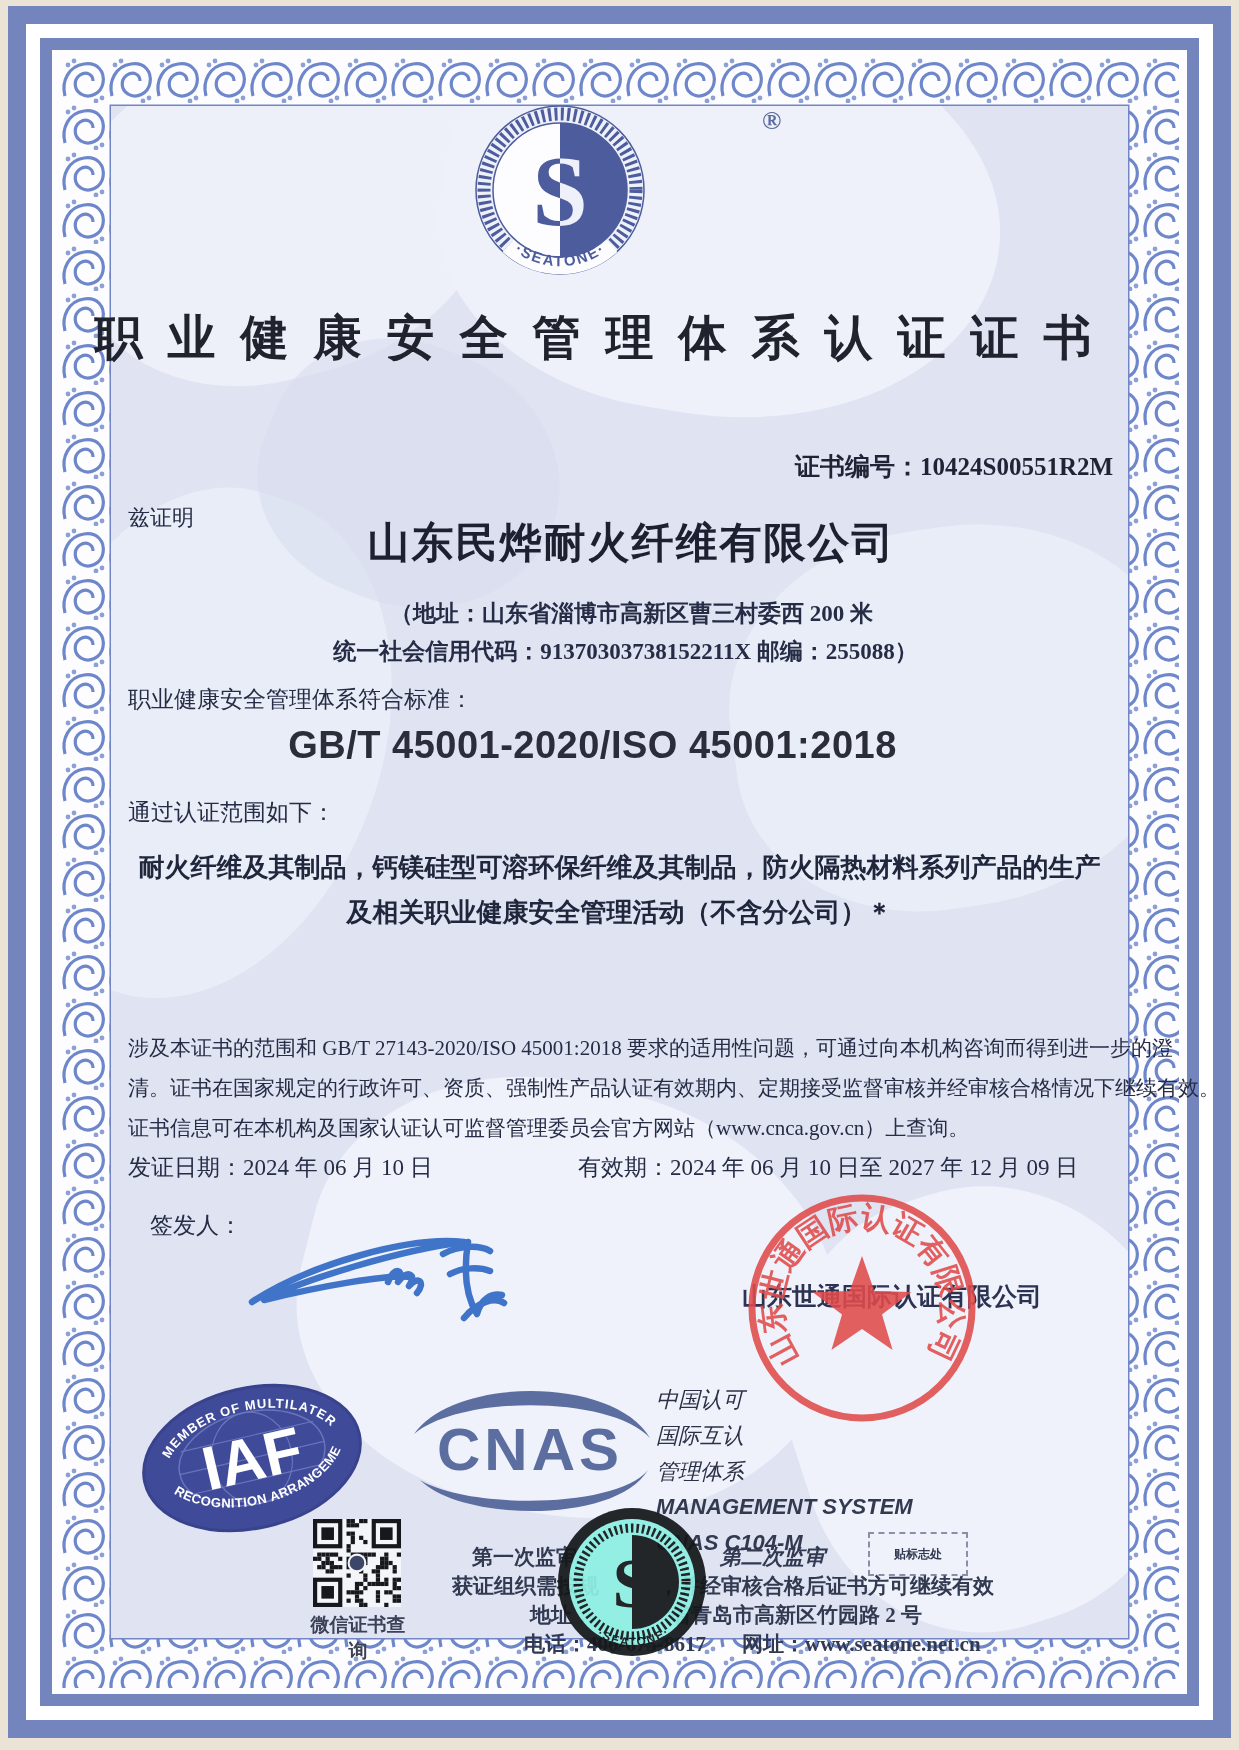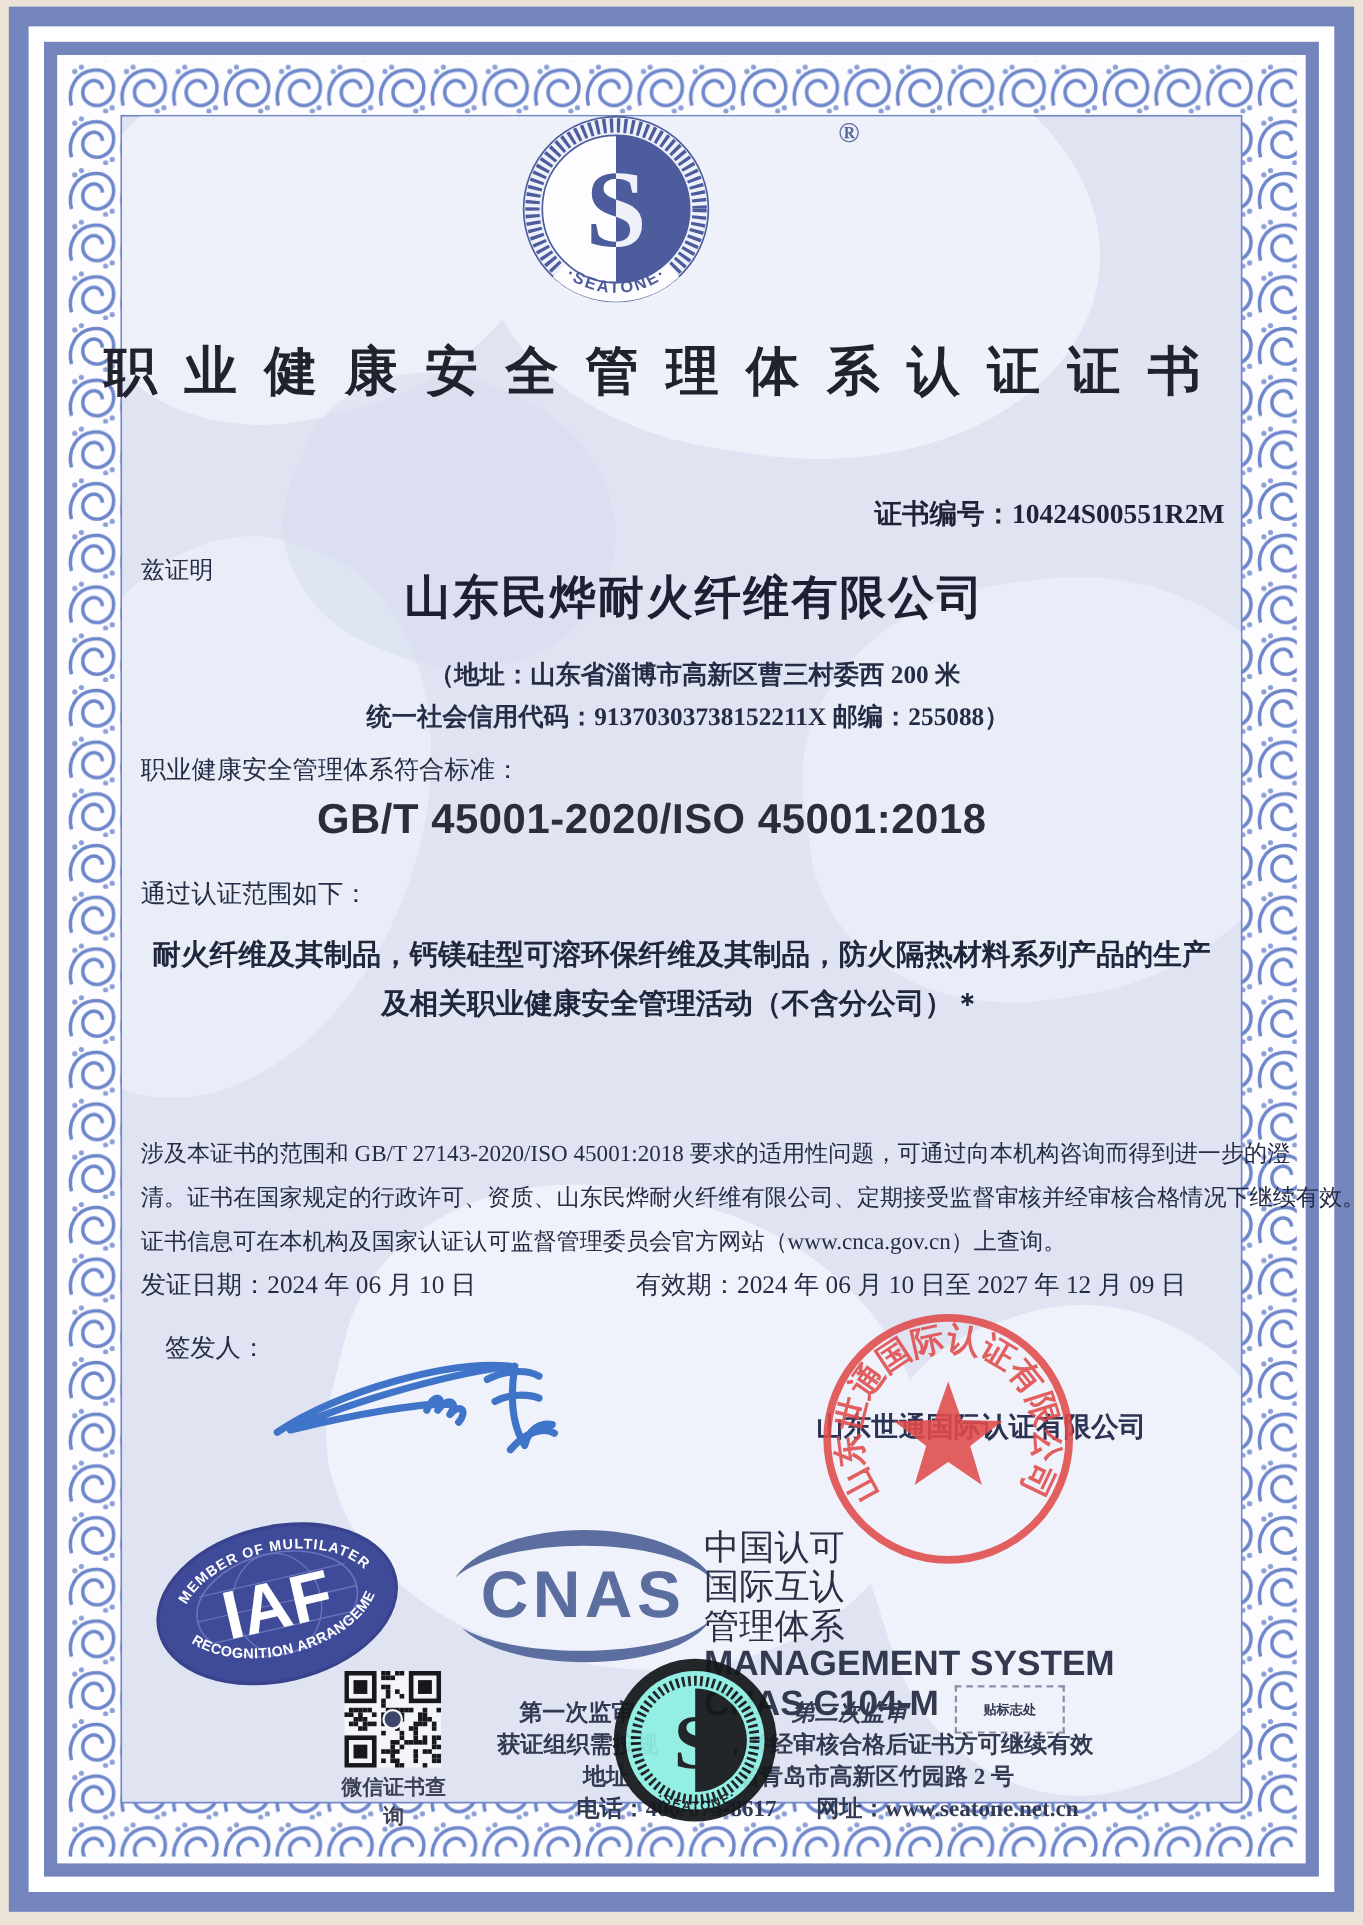--- a/index.html
+++ b/index.html
@@ -22,21 +22,21 @@
   .addr2{top:636px;font-size:23px;font-weight:bold;transform:translateX(6px);}
   .stdlabel{top:684px;left:128px;font-size:23px;}
   .stdvalue{top:724px;font-size:38px;font-weight:600;color:#2b2e3a;font-family:"Liberation Sans","DejaVu Sans",sans-serif;letter-spacing:0.5px;transform:translateX(-27px);}
   .scopelabel{top:797px;left:128px;font-size:23px;}
   .scope{top:845px;font-size:26px;font-weight:bold;color:#20263c;line-height:45px;}
   .disc{top:1028px;left:128px;width:985px;font-size:21px;line-height:40px;color:#262c45;white-space:nowrap;}
   .issue{top:1152px;left:128px;font-size:23px;}
   .valid{top:1152px;left:578px;font-size:23px;}
   .signer{top:1210px;left:150px;font-size:23px;}
   .certifier{top:1280px;left:742px;font-size:25px;font-weight:bold;color:#2c3252;}
-  .acc-line{left:640px;font-size:32px;color:#2b3046;white-space:nowrap;}
+  .acc-line{left:656px;font-size:22px;color:#2b3046;white-space:nowrap;font-style:italic;}
   .acc-en{font-family:"Liberation Sans","DejaVu Sans",sans-serif;font-weight:bold;color:#33394f;}
   .f-small{font-size:21px;font-weight:bold;color:#323a52;white-space:nowrap;}
   .sticker-box{top:1532px;left:843px;width:96px;height:40px;border:2px dashed #8a8fa8;display:flex;align-items:center;justify-content:center;font-size:12px;font-weight:bold;color:#323a52;margin-left:25px;}
   .qr-caption{top:1612px;left:303px;width:110px;text-align:center;font-size:19px;font-weight:bold;color:#3c4156;}
   svg{display:block;}
 </style>
 </head>
 <body>
 
 <div class="page">
@@ -109,21 +109,21 @@
   <div class="abs center-line stdvalue">GB/T 45001-2020/ISO 45001:2018</div>
 
   <div class="abs txt scopelabel">通过认证范围如下：</div>
   <div class="abs center-line scope">
     <div>耐火纤维及其制品，钙镁硅型可溶环保纤维及其制品，防火隔热材料系列产品的生产</div>
     <div>及相关职业健康安全管理活动（不含分公司）＊</div>
   </div>
 
   <div class="abs disc">
     <div>涉及本证书的范围和 GB/T 27143-2020/ISO 45001:2018 要求的适用性问题，可通过向本机构咨询而得到进一步的澄</div>
-    <div>清。证书在国家规定的行政许可、资质、山东民烨耐火纤维有限公司、定期接受监督审核并经审核合格情况下继续有效。</div>
+    <div>清。证书在国家规定的行政许可、资质、强制性产品认证有效期内、定期接受监督审核并经审核合格情况下继续有效。</div>
     <div>证书信息可在本机构及国家认证认可监督管理委员会官方网站（www.cnca.gov.cn）上查询。</div>
   </div>
 
   <div class="abs txt issue">发证日期：2024 年 06 月 10 日</div>
   <div class="abs txt valid">有效期：2024 年 06 月 10 日至 2027 年 12 月 09 日</div>
   <div class="abs txt signer">签发人：</div>
 
   <svg class="abs" style="left:240px;top:1222px;" width="270" height="115" viewBox="0 0 270 115">
     <g stroke="#3f74c9" stroke-width="6.5" fill="none" stroke-linecap="round" stroke-linejoin="round">
       <path d="M12,80 C70,42 170,14 224,20 C160,28 62,58 24,78 C82,64 148,52 172,55"></path>

